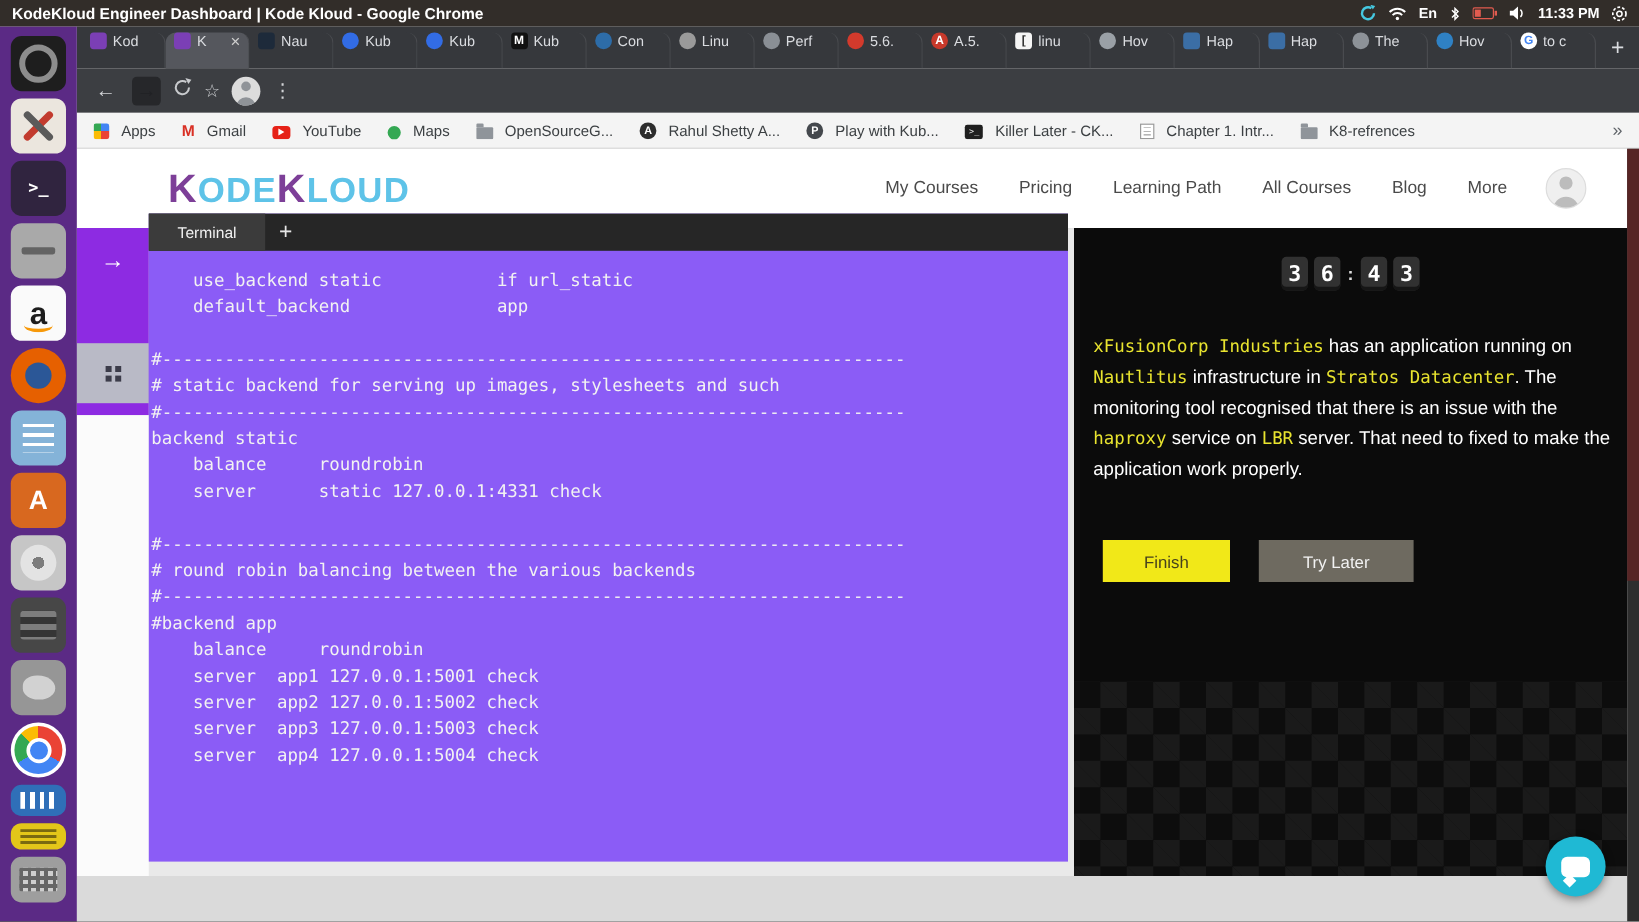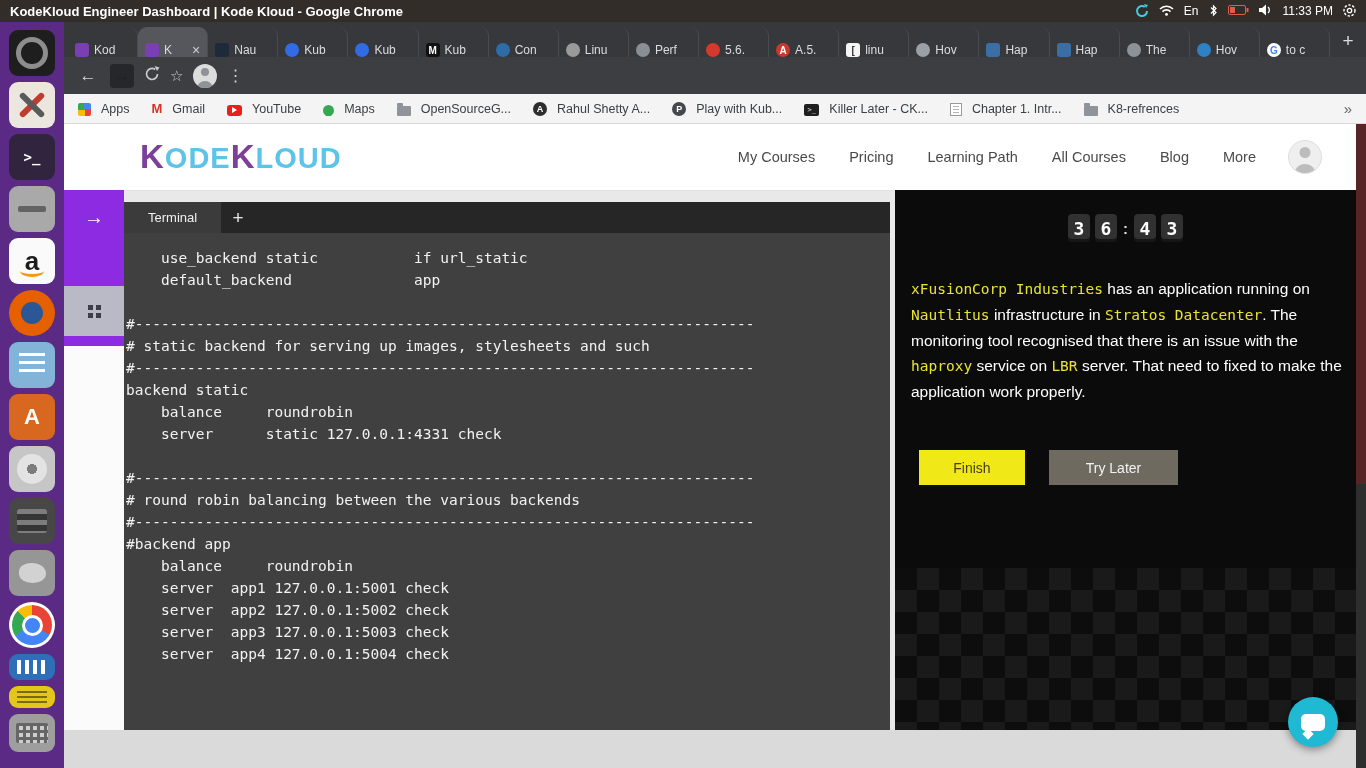--- a/index.html
+++ b/index.html
@@ -2,21 +2,21 @@
 <html><head>
 <meta charset="utf-8">
 <style>
   *{margin:0;padding:0;box-sizing:border-box}
   html,body{width:1366px;height:768px;overflow:hidden;background:#000;font-family:"Liberation Sans",sans-serif}
   #screen{position:relative;width:1366px;height:768px;background:#e9e9e9}
 
   
   .topbar{position:absolute;left:0;top:0;width:1366px;height:22px;background:#322d29;color:#fff;
     display:flex;align-items:center;padding:0 10px;font-size:13px;font-weight:bold;z-index:60}
-  .tray{margin-left:auto;display:flex;align-items:flex-start;gap:10px;font-weight:normal;font-size:12px}
+  .tray{margin-left:auto;display:flex;align-items:center;gap:10px;font-weight:bold;font-size:12px}
   .tray svg{display:block}
 
   
   .dock{position:absolute;left:0;top:22px;width:64px;height:746px;background:#5b2a85;z-index:55;
     display:flex;flex-direction:column;align-items:center;padding-top:8px;gap:6px}
   .dock-item{width:46px;height:46px;border-radius:9px;flex:none;display:flex;align-items:center;justify-content:center;
     position:relative;overflow:hidden;color:#fff}
   .k-ring{background:#1e1e1e}.k-ring::before{content:"";width:22px;height:22px;border:5px solid #8d8d8d;border-radius:50%}
   .k-tools{background:#ebe6de}.k-tools::before{content:"";position:absolute;width:6px;height:32px;background:#c23b2e;transform:rotate(45deg);border-radius:3px}
   .k-tools::after{content:"";position:absolute;width:6px;height:32px;background:#5a5a5a;transform:rotate(-45deg);border-radius:3px}
@@ -35,21 +35,21 @@
   .k-chrome::after{content:"";position:absolute;width:15px;height:15px;border-radius:50%;background:#4285f4;border:3px solid #fff;z-index:1}
   .k-monitor{height:26px;background:#2f6fb8}.k-monitor::before{content:"";width:30px;height:14px;background:repeating-linear-gradient(90deg,#fff 0 4px,#2f6fb8 4px 8px)}
   .k-notes{height:22px;background:#e3c619}.k-notes::before{content:"";width:30px;height:13px;background:repeating-linear-gradient(#7a6a10 0 2px,rgba(0,0,0,0) 2px 5px)}
   .k-keyboard{height:38px;background:#9e9e9e}
   .k-keyboard::before{content:"";width:32px;height:20px;border-radius:2px;background-color:#cecece;
     background-image:repeating-linear-gradient(90deg,#666 0 3px,rgba(0,0,0,0) 3px 7px),repeating-linear-gradient(#666 0 3px,rgba(0,0,0,0) 3px 7px)}
 
   
   .tabstrip{position:absolute;left:64px;top:22px;width:1302px;height:35px;background:#36383c;display:flex;align-items:flex-end;padding:0 4px;z-index:30}
   .tabs{display:flex;height:30px;flex:1;min-width:0}
-  .tab{display:flex;align-items:flex-end;gap:5px;padding:0 7px;height:30px;flex:1 1 66px;min-width:0;max-width:72px;
+  .tab{display:flex;align-items:flex-start;gap:5px;padding:0 7px;height:30px;flex:1 1 66px;min-width:0;max-width:72px;
     border-right:1px solid #494b4f;color:#dadce0;font-size:12px;border-radius:9px 9px 0 0;cursor:default}
   .tab.active{background:#55575d}
   .tab-ico{width:14px;height:14px;flex:none;display:flex;align-items:center;justify-content:center;font-size:10px;font-weight:bold}
   .tab-label{overflow:hidden;white-space:nowrap;flex:1}
   .tab-close{flex:none;font-size:14px;color:#cfcfcf;line-height:1}
   .newtab{width:28px;height:28px;margin:0 0 2px 4px;color:#dadce0;font-size:19px;display:flex;align-items:center;justify-content:center;border-radius:50%}
 
   
   .toolbar{position:absolute;left:64px;top:57px;width:1302px;height:37px;background:#3c3e42;display:flex;align-items:center;gap:10px;padding:0 12px;z-index:30}
   .nav-btn{color:#d2d4d7;font-size:17px;width:24px;text-align:center;line-height:1}
@@ -94,21 +94,21 @@
 
   
   .quiz-side{position:absolute;left:0;top:66px;width:60px;height:156px;background:#8d2be2}
   .quiz-arrow{display:block;text-align:center;color:#fff;font-size:20px;margin-top:16px}
   .grip-box{position:absolute;left:0;top:96px;width:60px;height:50px;background:#b9bac6;display:flex;align-items:center;justify-content:center}
   .grip-ico{width:13px;height:13px;position:relative}
   .grip-ico::before{content:"";position:absolute;width:5px;height:5px;background:#3c3c4a;box-shadow:8px 0 0 #3c3c4a,0 8px 0 #3c3c4a,8px 8px 0 #3c3c4a}
   .left-gutter{position:absolute;left:0;top:222px;width:60px;height:384px;background:#fbfbfb}
 
   
-  .terminal{position:absolute;left:60px;top:78px;width:766px;height:540px;background:#404040}
+  .terminal{position:absolute;left:60px;top:54px;width:766px;height:540px;background:#8b5cf6}
   .term-bar{height:31px;background:#262626;display:flex;align-items:flex-end}
   .term-tab{height:31px;background:#3b3b3b;color:#f0f0f0;font-size:13px;padding:0 24px;display:flex;align-items:center}
   .term-add{width:34px;height:31px;color:#e6e6e6;font-size:19px;display:flex;align-items:center;justify-content:center}
   .term-body{height:526px;overflow:hidden;padding:14px 0 12px 2px;font-family:"DejaVu Sans Mono",monospace;
     font-size:14.5px;line-height:22px;color:#f2f2f2;white-space:pre}
   .term-line{height:22px}
 
   
   .task{position:absolute;left:831px;top:66px;width:461px;height:540px;background:#0b0b0b;overflow:hidden}
   .timer{display:flex;justify-content:center;align-items:center;gap:5px;margin-top:24px}

